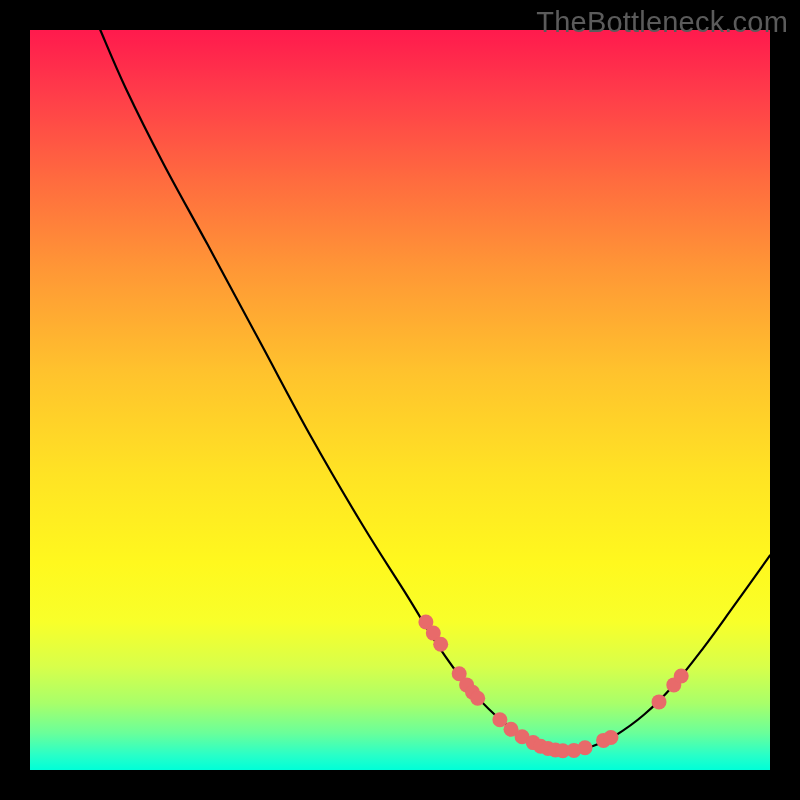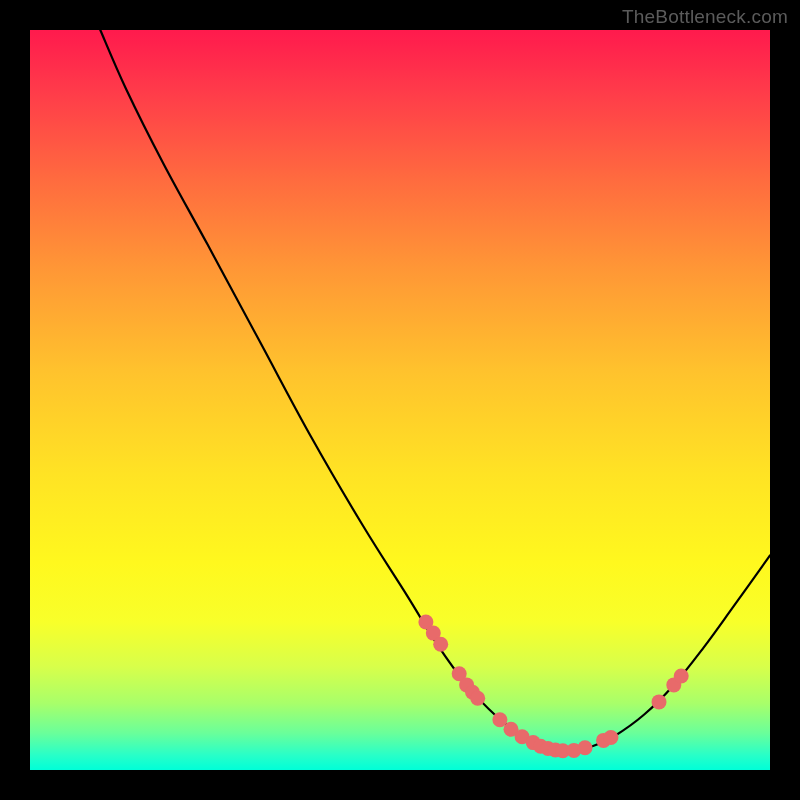--- a/index.html
+++ b/index.html
@@ -31,21 +31,21 @@
       #6aff9a 95%,
       #28ffc8 98%,
       #00ffd8 100%
     );
   }
   .watermark {
     position: absolute;
     top: 6px;
     right: 12px;
     color: #5b5b5b;
-    font-size: 19px;
+    font-size: 29px;
     font-weight: 500;
     letter-spacing: 0.2px;
     user-select: none;
   }
   svg.plot {
     position: absolute;
     left: 0;
     top: 0;
     width: 740px;
     height: 740px;

